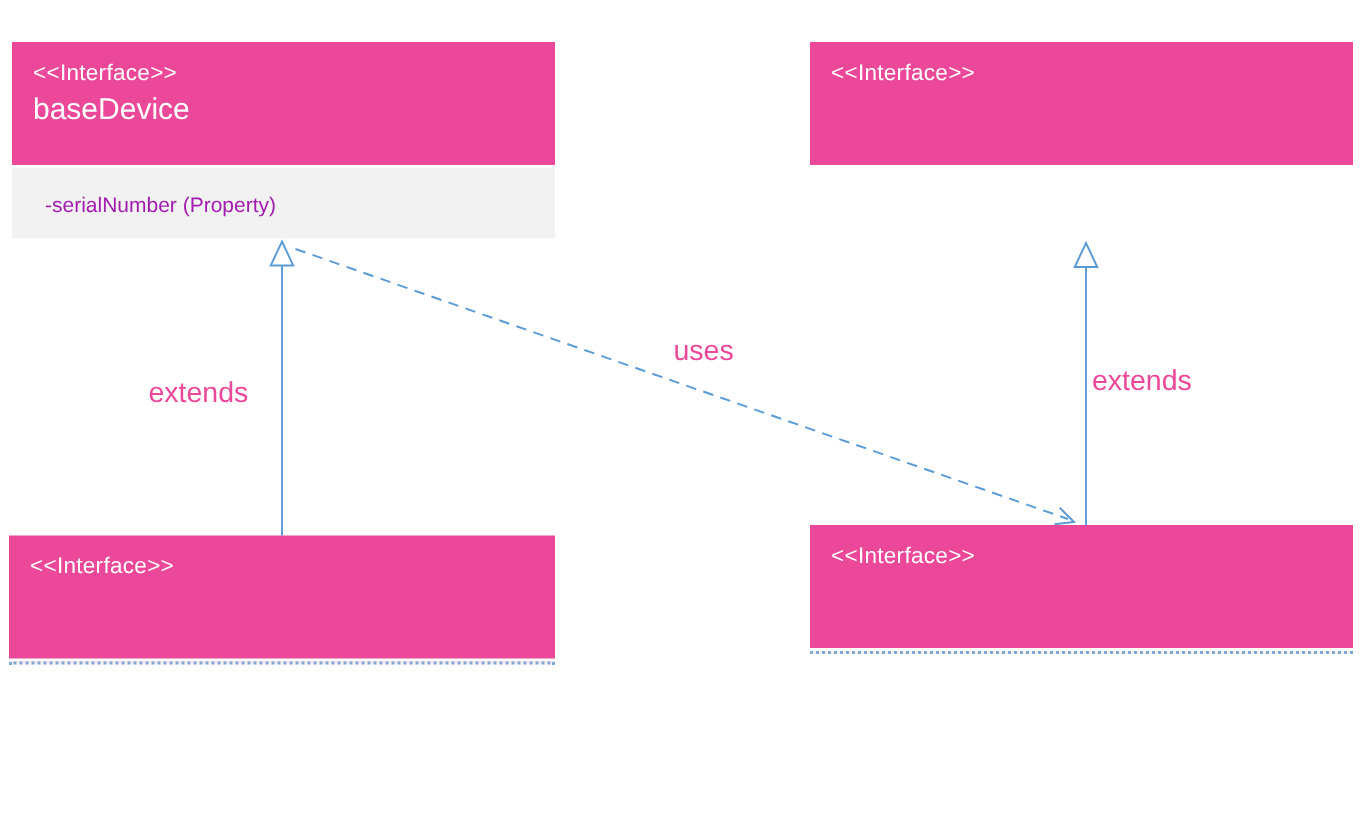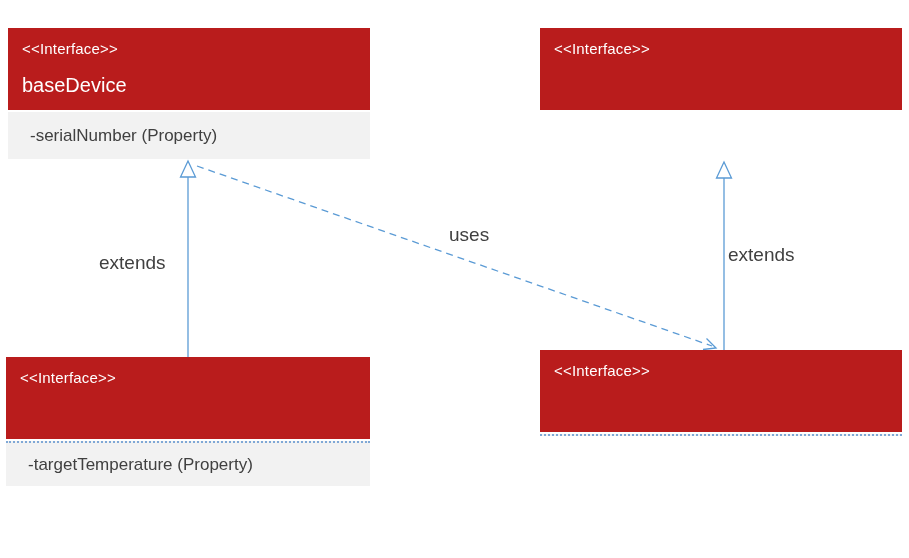--- a/index.html
+++ b/index.html
@@ -19,65 +19,65 @@
     width: 909px; height: 558px;
     pointer-events: none;
   }
 
   .node {
     position: absolute;
     box-sizing: border-box;
   }
 
   .node-header {
-    background: #b91c1c;
+    background: #ec4899;
     color: #ffffff;
     box-sizing: border-box;
     height: 84px;
     padding: 11px 14px 0 14px;
     border-bottom: 2px solid #ffffff;
   }
 
   .stereotype {
     font-size: 15px;
     line-height: 20px;
     letter-spacing: 0.2px;
   }
 
   .iface-name {
     font-size: 20px;
     line-height: 24px;
-    margin-top: 14px;
+    margin-top: 2px;
   }
 
   .node-body {
     background: #F2F2F2;
-    color: #404040;
-    font-size: 17px;
+    color: #a21caf;
+    font-size: 14px;
   }
 
   .member {
     box-sizing: border-box;
     display: flex;
     align-items: center;
     padding-left: 22px;
   }
 
   .member.tall { height: 47px; }
   .member.row  { height: 43px; }
 
   .member-divider {
     border-top: 2px dotted #7FA8D6;
     height: 0;
     margin: 0;
   }
 
   .edge-label {
     position: absolute;
-    color: #404040;
+    color: #ec4899;
     font-size: 19px;
     line-height: 22px;
     white-space: nowrap;
   }
 
   .lbl-extends-left  { left: 99px;  top: 252px; }
   .lbl-uses          { left: 449px; top: 224px; }
   .lbl-extends-right { left: 728px; top: 244px; }
 </style>
 </head>
@@ -118,21 +118,20 @@
       <div class="stereotype">&lt;&lt;Interface&gt;&gt;</div>
     </div>
   </div>
 
   <div class="node" style="left:6px; top:357px; width:364px;">
     <div class="node-header">
       <div class="stereotype">&lt;&lt;Interface&gt;&gt;</div>
     </div>
     <div class="node-body">
       <div class="member-divider"></div>
-      <div class="member row">-targetTemperature (Property)</div>
     </div>
   </div>
 
   <div class="node" style="left:540px; top:350px; width:362px;">
     <div class="node-header">
       <div class="stereotype">&lt;&lt;Interface&gt;&gt;</div>
     </div>
     <div class="node-body">
       <div class="member-divider"></div>
     </div>

